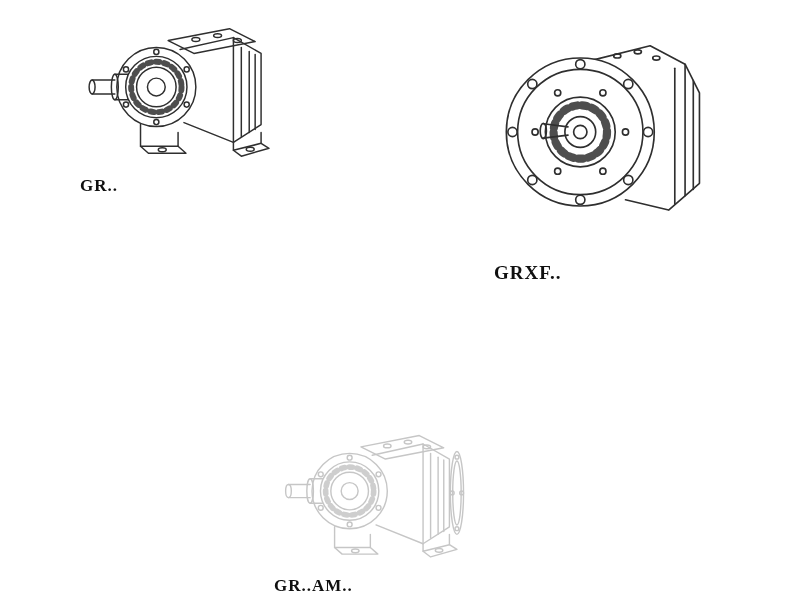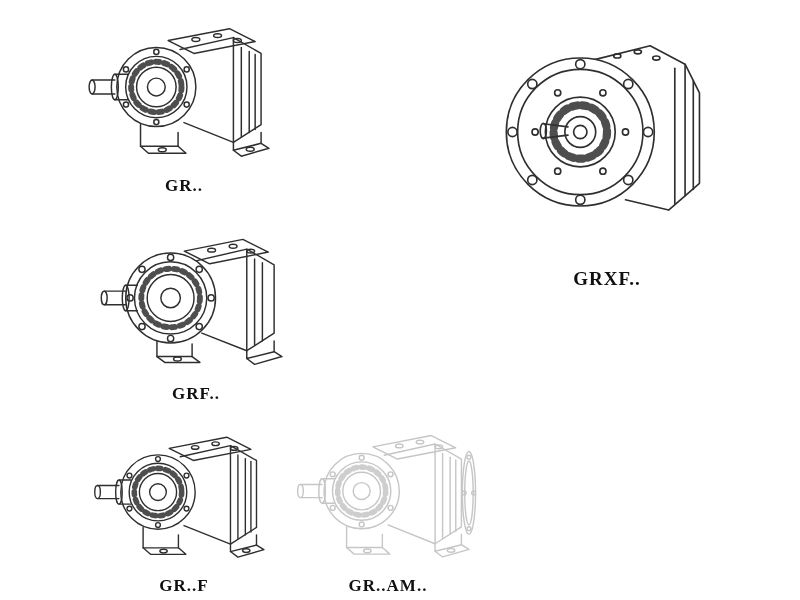--- a/index.html
+++ b/index.html
@@ -1,26 +1,26 @@
 <!DOCTYPE html>
 <html><head>
 <meta charset="utf-8">
 <style>
   *{box-sizing:border-box;margin:0;padding:0}
   html,body{width:800px;height:600px;background:#ffffff;overflow:hidden}
   body{font-family:"Liberation Serif","DejaVu Serif",serif}
   .canvas{position:relative;width:800px;height:600px;background:#ffffff}
   .defs{position:absolute;width:0;height:0;overflow:hidden}
-  .product{position:absolute;display:flex;flex-direction:column;align-items:center}
+  .product{position:absolute;display:flex;flex-direction:column;}
   .drawing{display:block;width:100%}
   .ink{color:#2f2f2f}
   .ghost{color:#c6c6c6}
   .label{font-weight:bold;font-size:17px;letter-spacing:1px;color:#101010;margin-top:4px;
          font-family:"Liberation Serif","DejaVu Serif",serif;white-space:nowrap}
-  .label-lg{font-size:19px;margin-top:10px}
+  .label-lg{font-size:19px;margin-top:4px}
 </style>
 </head>
 <body>
 
 <div class="canvas">
 
   <svg class="defs" aria-hidden="true">
     <defs>
       <symbol id="sym-gb-inline" viewBox="0 0 200 170">
         <g fill="none" stroke="currentColor" stroke-width="1.5" stroke-linecap="round" stroke-linejoin="round">
@@ -171,37 +171,25 @@
   </figure>
 
 
   <figure class="product" style="left:494px;top:6px;width:226px">
     <svg class="drawing ink" viewBox="0 0 220 200" style="height:252px">
       <use href="#sym-gb-grxf"></use>
     </svg>
     <figcaption class="label label-lg">GRXF..</figcaption>
   </figure>
 
-  <figure class="product" style="left:92px;top:214px;width:208px">
-    <svg class="drawing ink" viewBox="0 0 200 170" style="height:166px">
-      <use href="#sym-gb-flangeface"></use>
-    </svg>
-    <figcaption class="label">GRF..</figcaption>
-  </figure>
-
-
-
-  <figure class="product" style="left:80px;top:414px;width:208px">
-    <svg class="drawing ink" viewBox="0 0 200 170" style="height:158px">
-      <use href="#sym-gb-inline"></use>
-    </svg>
-    <figcaption class="label">GR..F</figcaption>
-  </figure>
-
-  <figure class="product" style="left:286px;top:412px;width:204px">
+
+
+
+
+  <figure class="product" style="left:274px;top:412px;width:204px">
     <svg class="drawing ghost" viewBox="0 0 200 170" style="height:160px">
       <use href="#sym-gb-inline"></use>
       <g fill="none" stroke="currentColor" stroke-width="1.5" stroke-linecap="round" stroke-linejoin="round">
         <ellipse cx="186" cy="86" rx="7" ry="44"></ellipse>
         <ellipse cx="186" cy="86" rx="4.5" ry="34"></ellipse>
         <circle cx="186" cy="48" r="2"></circle>
         <circle cx="186" cy="124" r="2"></circle>
         <circle cx="191" cy="86" r="2"></circle>
         <circle cx="181" cy="86" r="2"></circle>
       </g>

